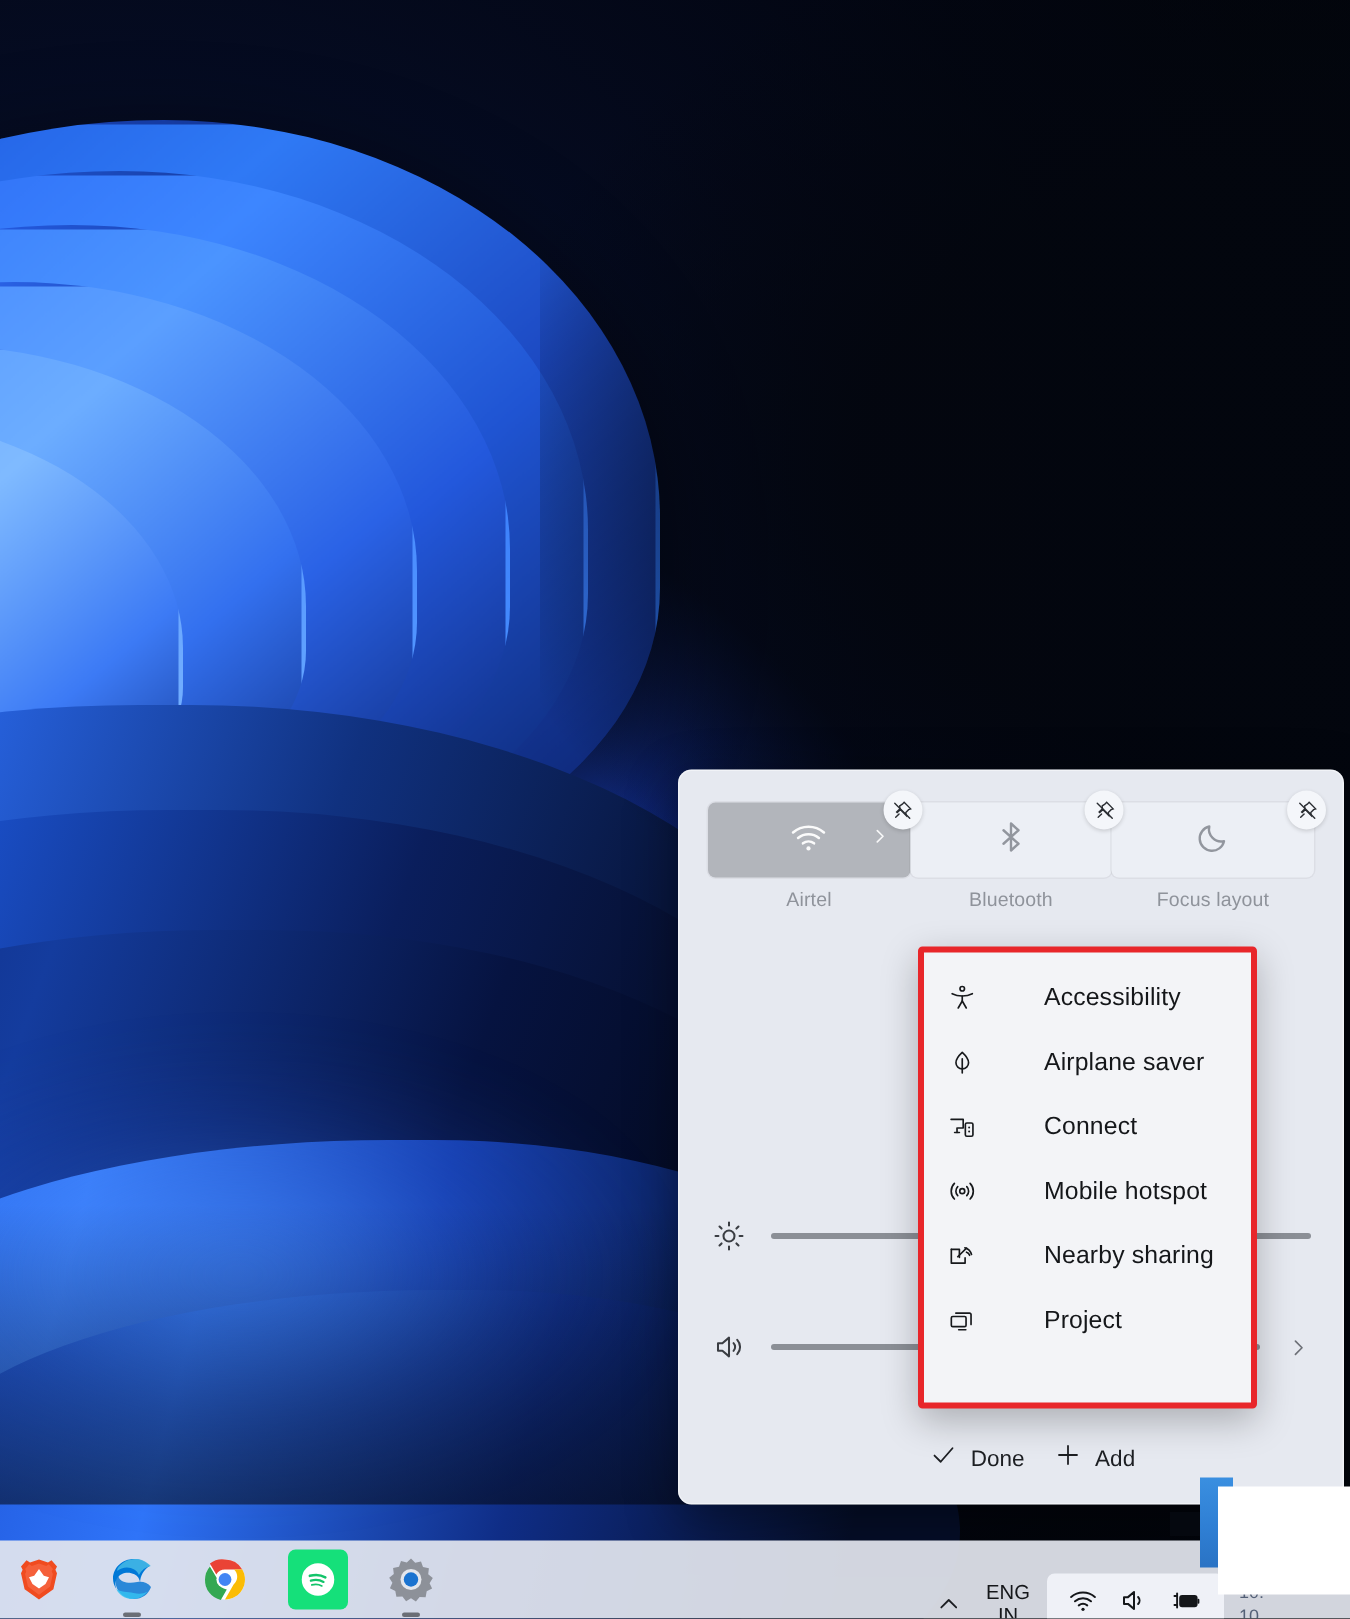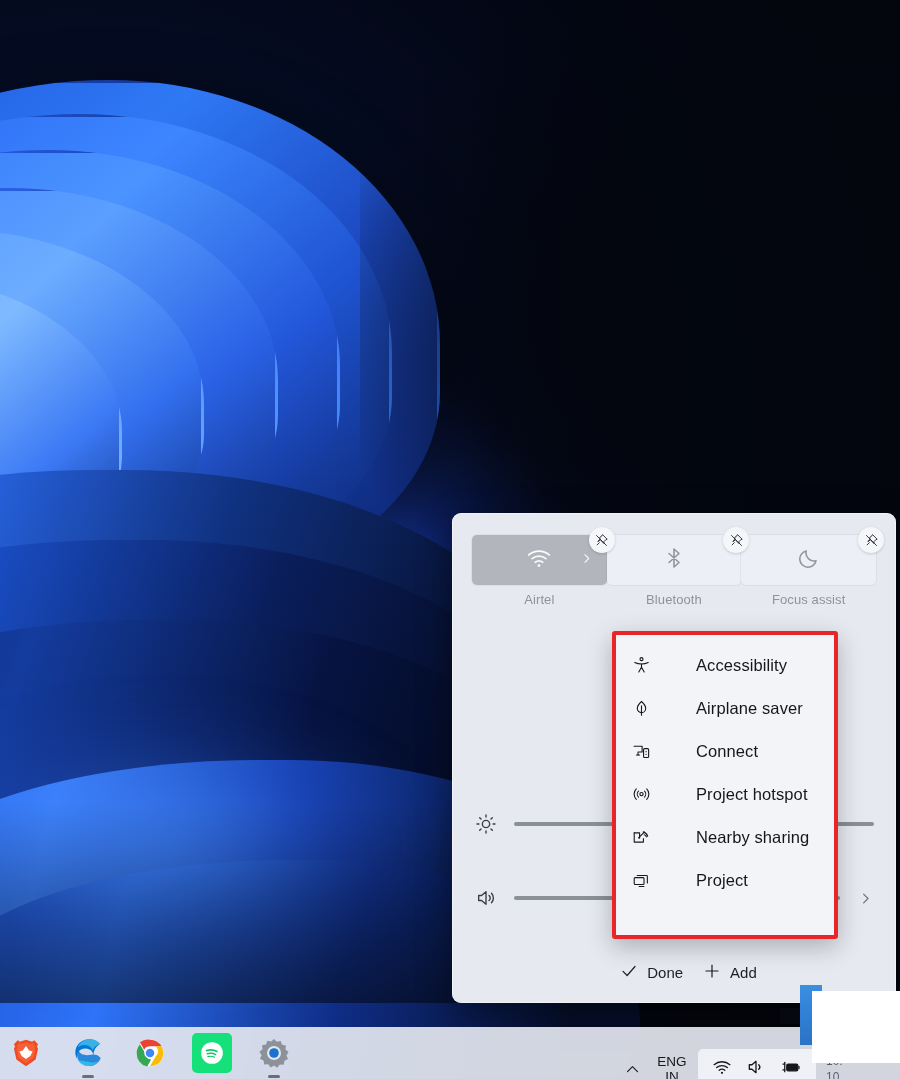--- a/index.html
+++ b/index.html
@@ -353,21 +353,21 @@
             <path d="M4 4l16 16"></path>
           </svg>
         </div>
         <div class="tile">
           <span class="tile-icon">
             <svg width="24" height="24" viewBox="0 0 24 24" fill="none" stroke="currentColor" stroke-width="1.6" stroke-linejoin="round" stroke-linecap="round">
               <path d="M19 14.8A8.2 8.2 0 0 1 9.2 5a8.2 8.2 0 1 0 9.8 9.8z"></path>
             </svg>
           </span>
         </div>
-        <div class="tile-label">Focus assist</div>
+        <div class="tile-label">Focus layout</div>
       </div>
 
       <div class="tile-cell"></div>
       <div class="tile-cell"></div>
     </div>
 
     <div id="sliders">
       <div class="slider-row">
         <span class="slider-ico">
           <svg width="22" height="22" viewBox="0 0 24 24" fill="none" stroke="currentColor" stroke-width="1.5" stroke-linecap="round">
@@ -457,21 +457,21 @@
 
 
       <div class="menu-item">
         <span class="menu-ico">
           <svg width="19" height="19" viewBox="0 0 24 24" fill="none" stroke="currentColor" stroke-width="1.4" stroke-linecap="round" stroke-linejoin="round">
             <circle cx="12" cy="11.5" r="2.1"></circle>
             <path d="M8.2 7.7a5.4 5.4 0 0 0 0 7.6M15.8 7.7a5.4 5.4 0 0 1 0 7.6"></path>
             <path d="M5.4 4.9a9.4 9.4 0 0 0 0 13.2M18.6 4.9a9.4 9.4 0 0 1 0 13.2"></path>
           </svg>
         </span>
-        <span class="menu-text">Project hotspot</span>
+        <span class="menu-text">Mobile hotspot</span>
       </div>
 
       <div class="menu-item">
         <span class="menu-ico">
           <svg width="19" height="19" viewBox="0 0 24 24" fill="none" stroke="currentColor" stroke-width="1.4" stroke-linecap="round" stroke-linejoin="round">
             <path d="M2.8 6.2h6.8v6.8"></path>
             <path d="M2.8 6.2v11.6h11.6v-4.4"></path>
             <path d="M8.2 12.4l7.4-7.3"></path>
             <path d="M14.2 4.9a8.2 8.2 0 0 1 5.6 5.6"></path>
             <path d="M15.6 8.6a4 4 0 0 1 2.6 2.6"></path>

